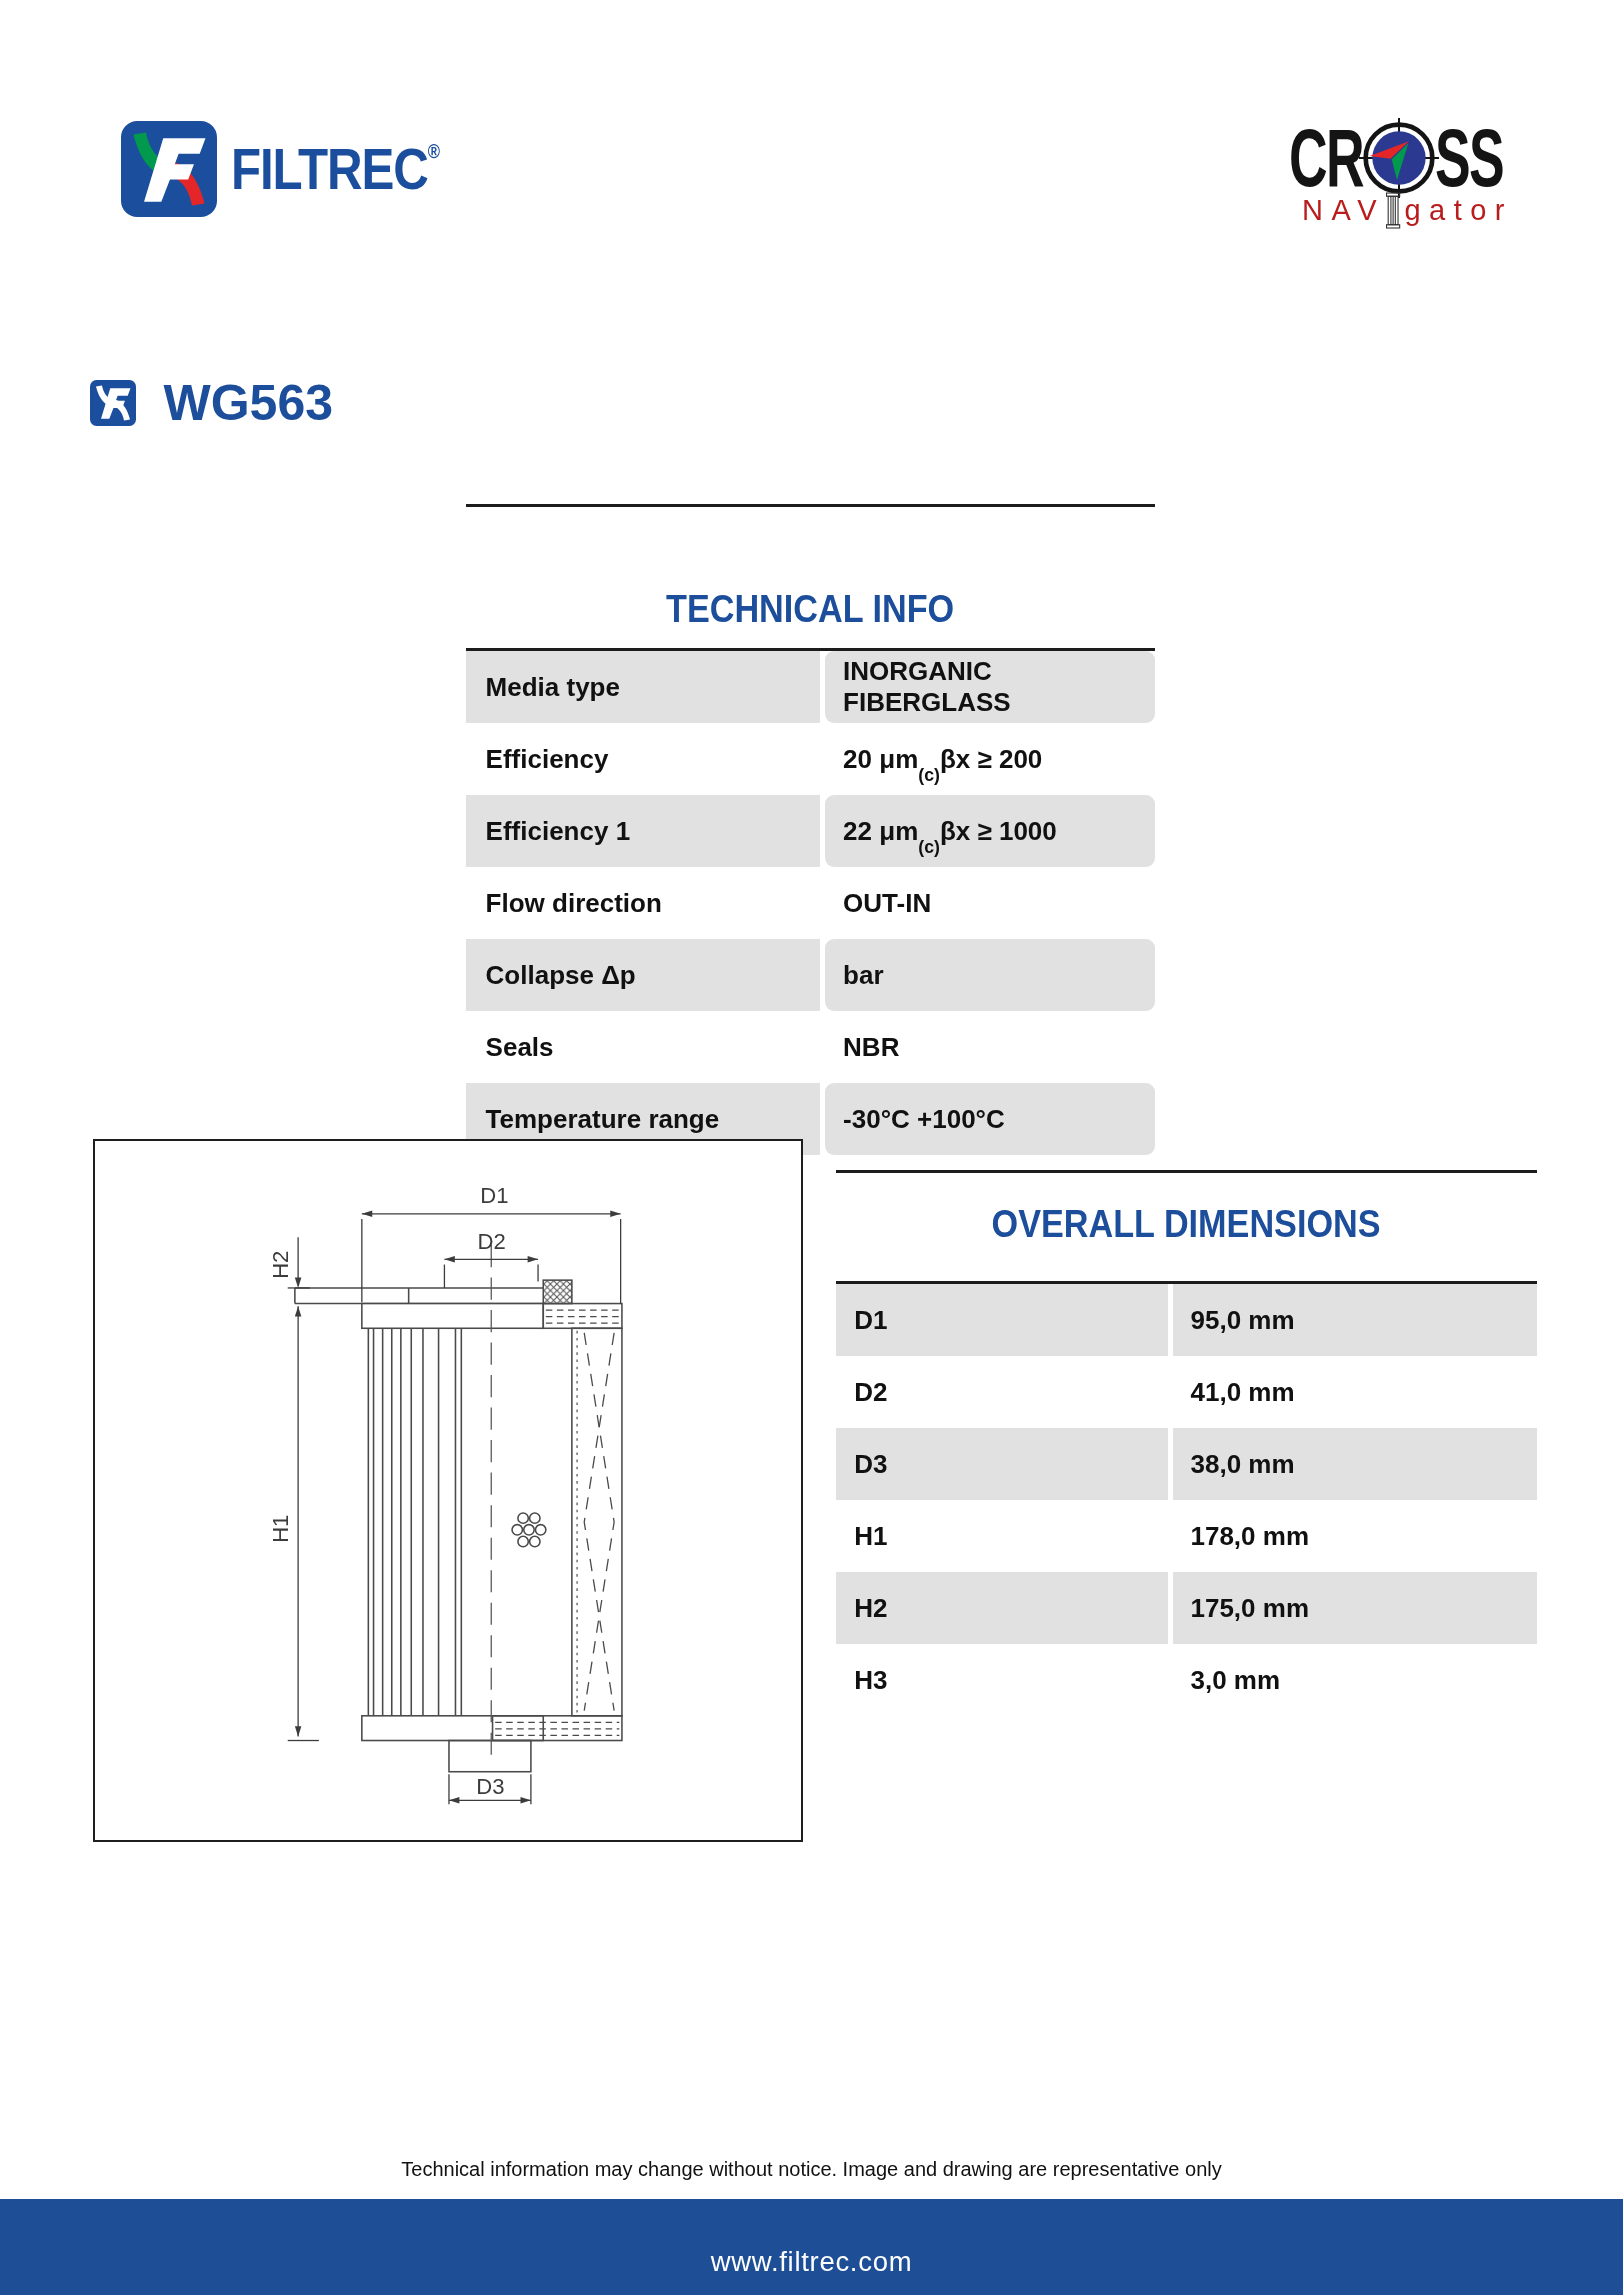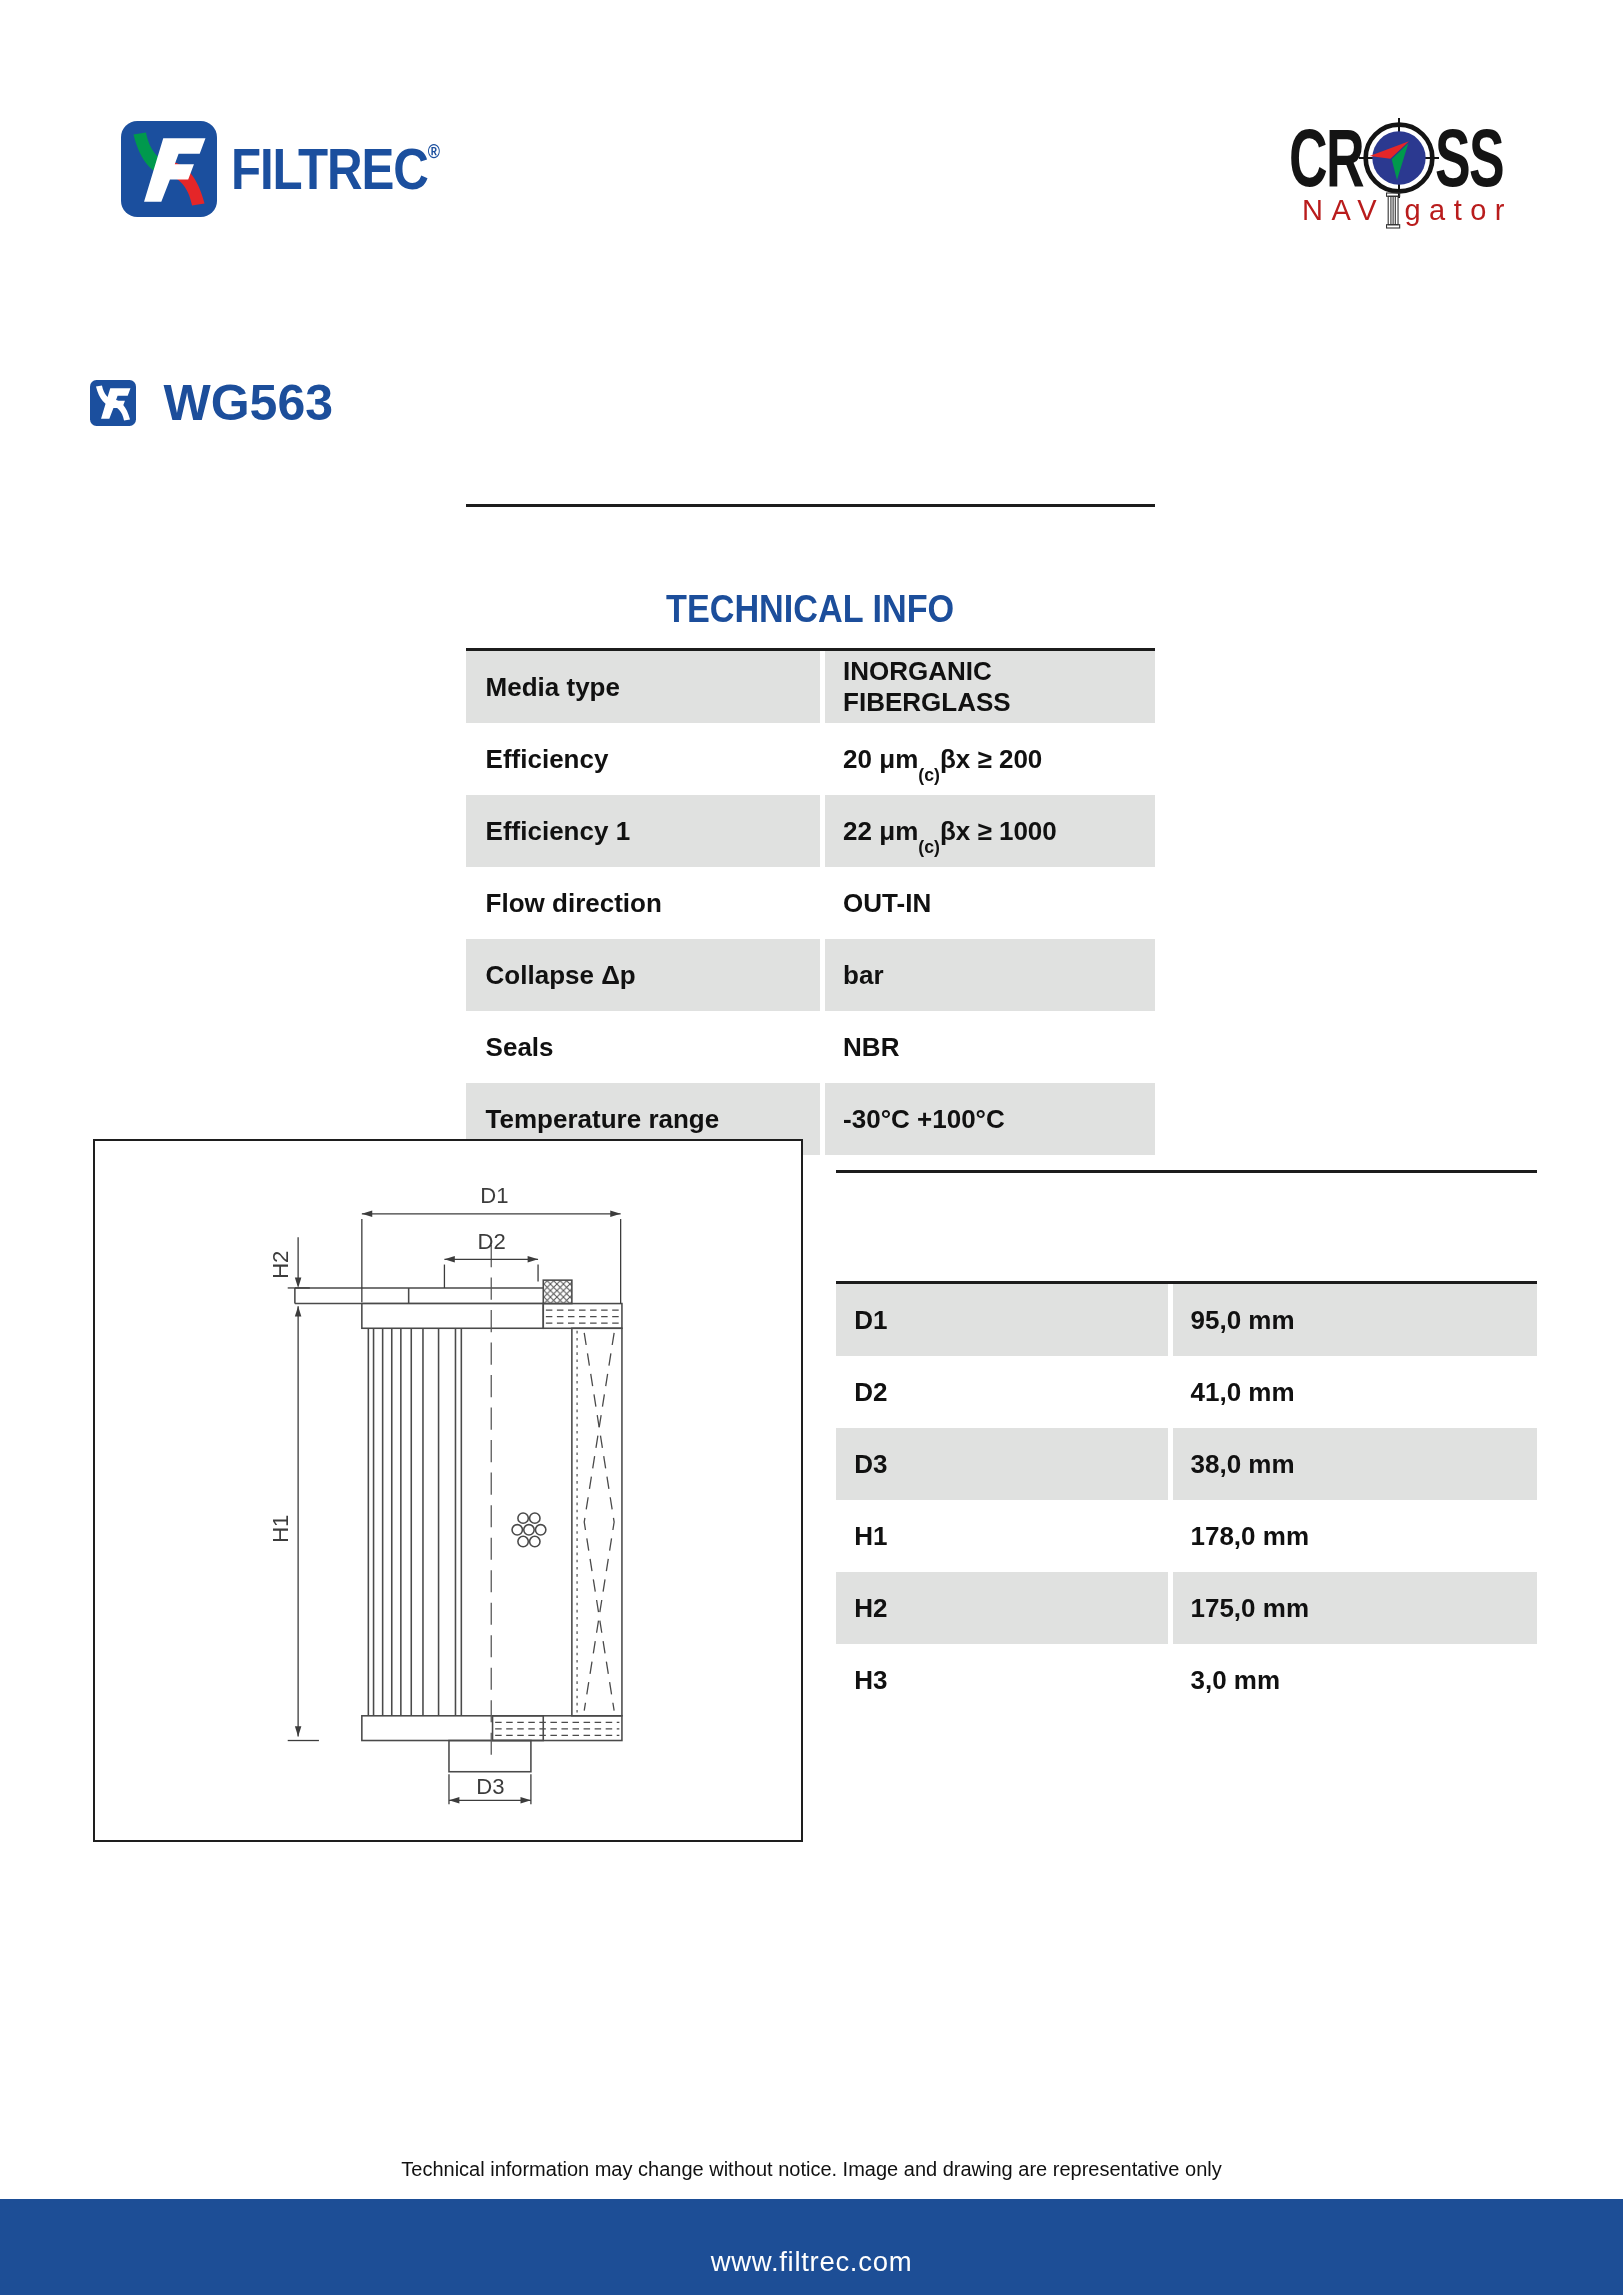--- a/index.html
+++ b/index.html
@@ -31,21 +31,21 @@
   
   .sec-rule{position:absolute; height:2.6px; background:#1c1c1c;}
   .sec-title{position:absolute; text-align:center; color:#1C4E9B; font-weight:700; font-size:38px;}
   .sec-title .squeeze{display:inline-block; transform:scaleX(.9); transform-origin:center; letter-spacing:0px; white-space:nowrap;}
   
   .datatable{position:absolute; border-top:3.3px solid #1c1c1c;}
   .trow{display:flex; gap:5.2px; height:72px;font-weight:bold;}
   .tcell{display:flex; align-items:center; font-size:26px; color:#111;}
   .trow.odd .tcell{background:#E0E1E0;}
   .tech-table .cell-label{width:334px; padding-left:19.6px;}
-  .tech-table .cell-value{flex:1; padding-left:18.3px;}
+  .tech-table .cell-value{flex:1; padding-left:18.3px;border-radius:9px;}
   .dims-table .cell-label{width:314px; padding-left:18.3px;}
   .dims-table .cell-value{flex:1; padding-left:17px;}
   .subscript{font-size:17.7px; align-self:flex-end; margin-bottom:9.2px;}
   
   .drawing-box{position:absolute; left:93px; top:1139px; width:710px; height:703px;
     border:2px solid #1e1e1e; box-sizing:border-box; background:#fff;}
   .drawing-box svg{width:100%; height:100%; display:block;}
   .dim-label{font-size:34px; fill:#3c3c3c; font-family:"Liberation Sans",sans-serif;}
   
   .disclaimer{position:absolute; left:0; top:2158px; width:100%; text-align:center;
@@ -241,20 +241,23 @@
       </g>
       <text class="dim-label" x="592" y="96">D1</text>
       <text class="dim-label" x="588" y="166">D2</text>
       <text class="dim-label" x="586" y="1004">D3</text>
       <text class="dim-label" x="296" y="212" transform="rotate(-90 296 212)">H2</text>
       <text class="dim-label" x="296" y="618" transform="rotate(-90 296 618)">H1</text>
     </svg>
   </div>
 
   <div class="sec-rule" style="left:836px; top:1170px; width:701px;"></div>
+  <div class="sec-title" style="left:836px; top:1203px; width:701px;">
+    <span class="squeeze">OVERALL DIMENSIONS</span>
+  </div>
 
   <div class="datatable dims-table" style="left:836px; top:1281px; width:701px;">
     <div class="trow odd">
       <div class="tcell cell-label">D1</div>
       <div class="tcell cell-value">95,0 mm</div>
     </div>
     <div class="trow">
       <div class="tcell cell-label">D2</div>
       <div class="tcell cell-value">41,0 mm</div>
     </div>

